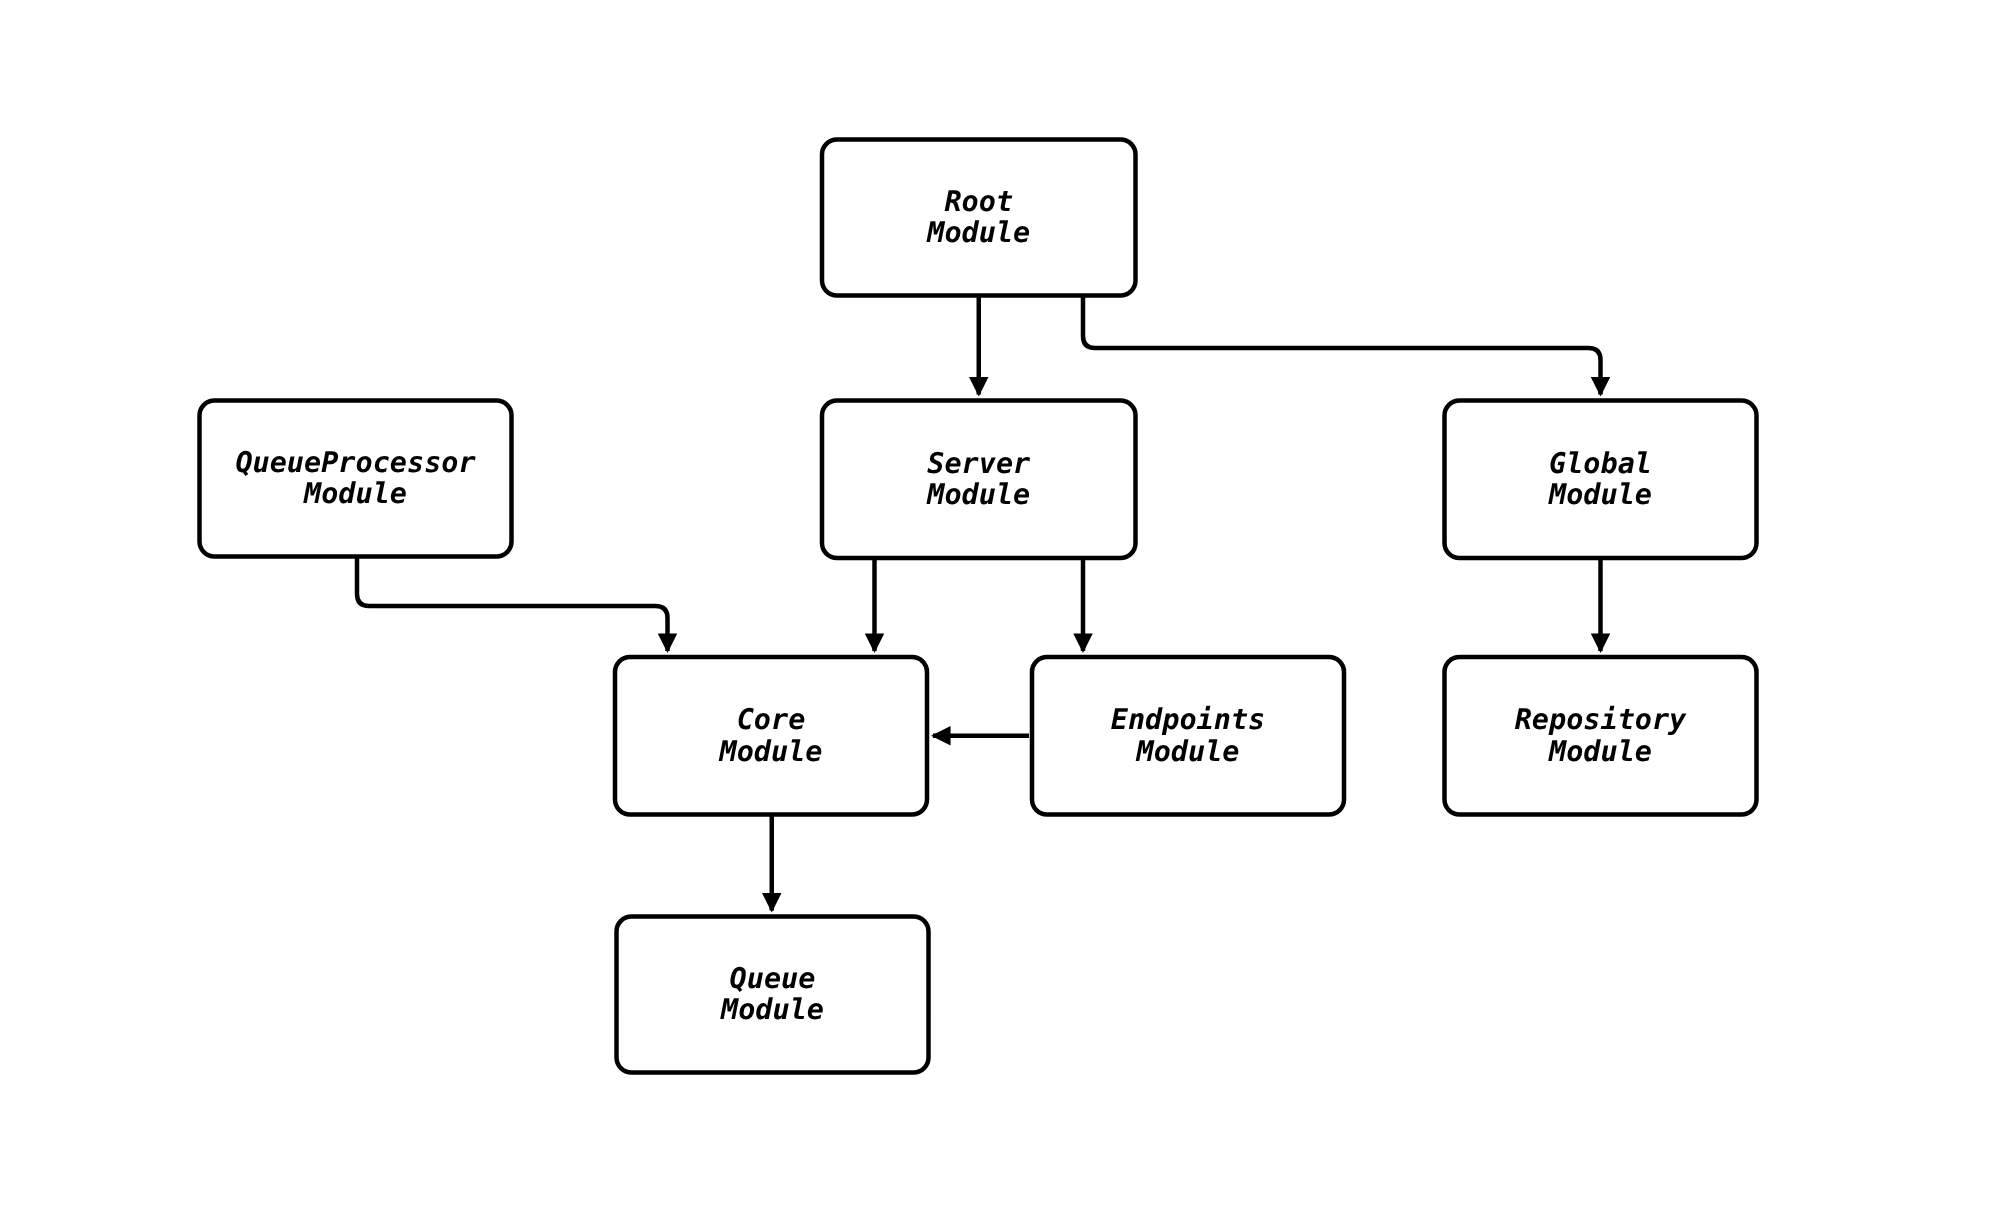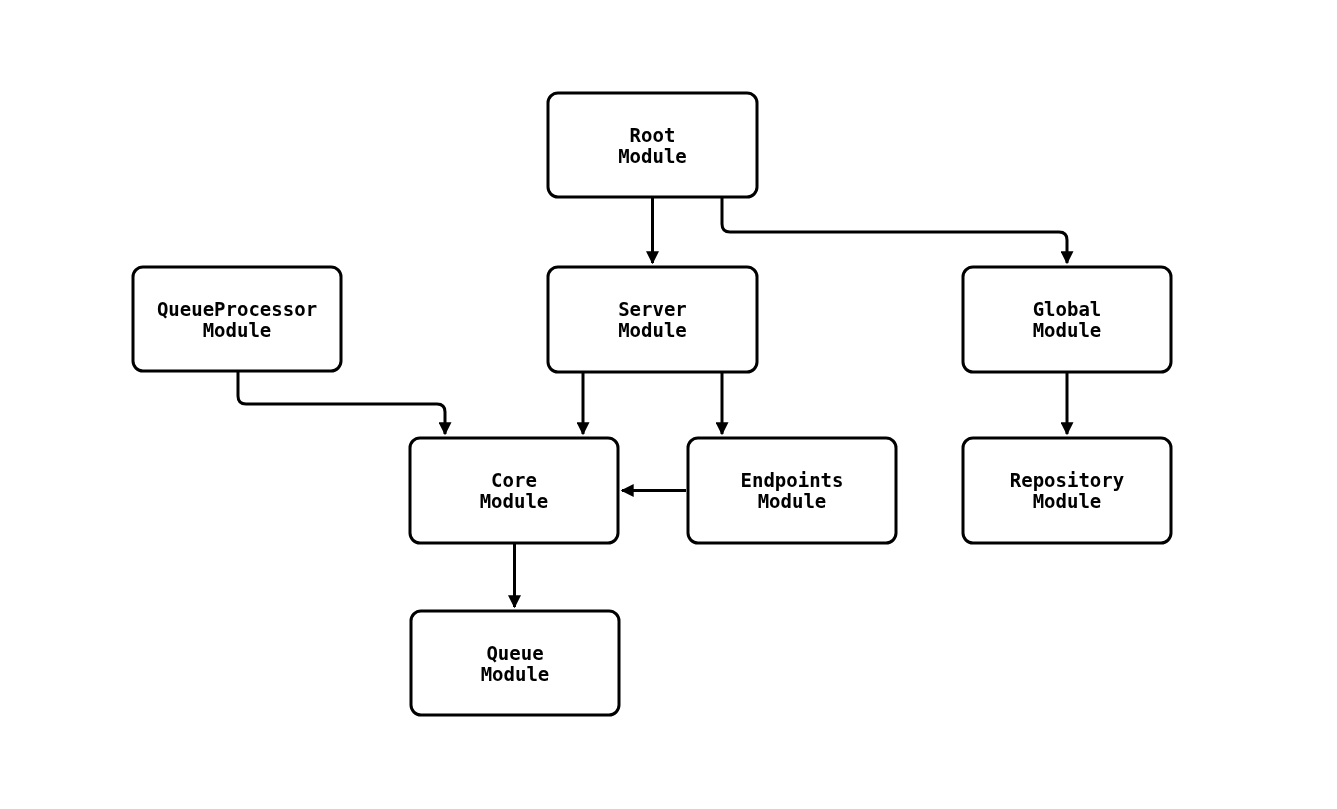--- a/index.html
+++ b/index.html
@@ -8,20 +8,21 @@
     background: #ffffff;
     width: 1337px;
     height: 809px;
     overflow: hidden;
   }
   .canvas {
     position: relative;
     width: 1337px;
     height: 809px;
     background: #ffffff;
+    font-style: italic;
   }
   svg {
     display: block;
   }
   .node-box {
     fill: #ffffff;
     stroke: #000000;
     stroke-width: 3;
   }
   .node-label {

